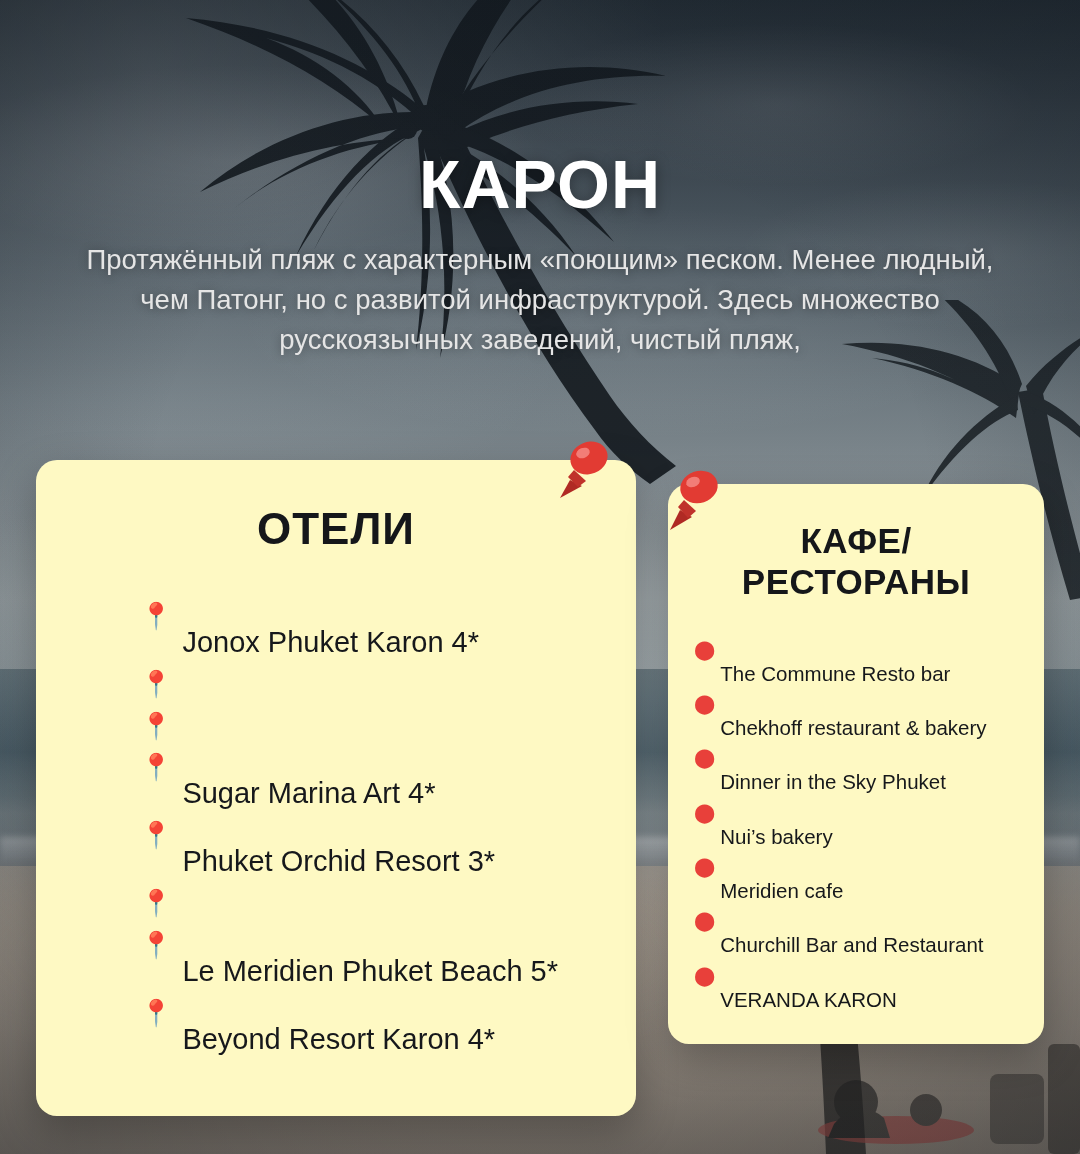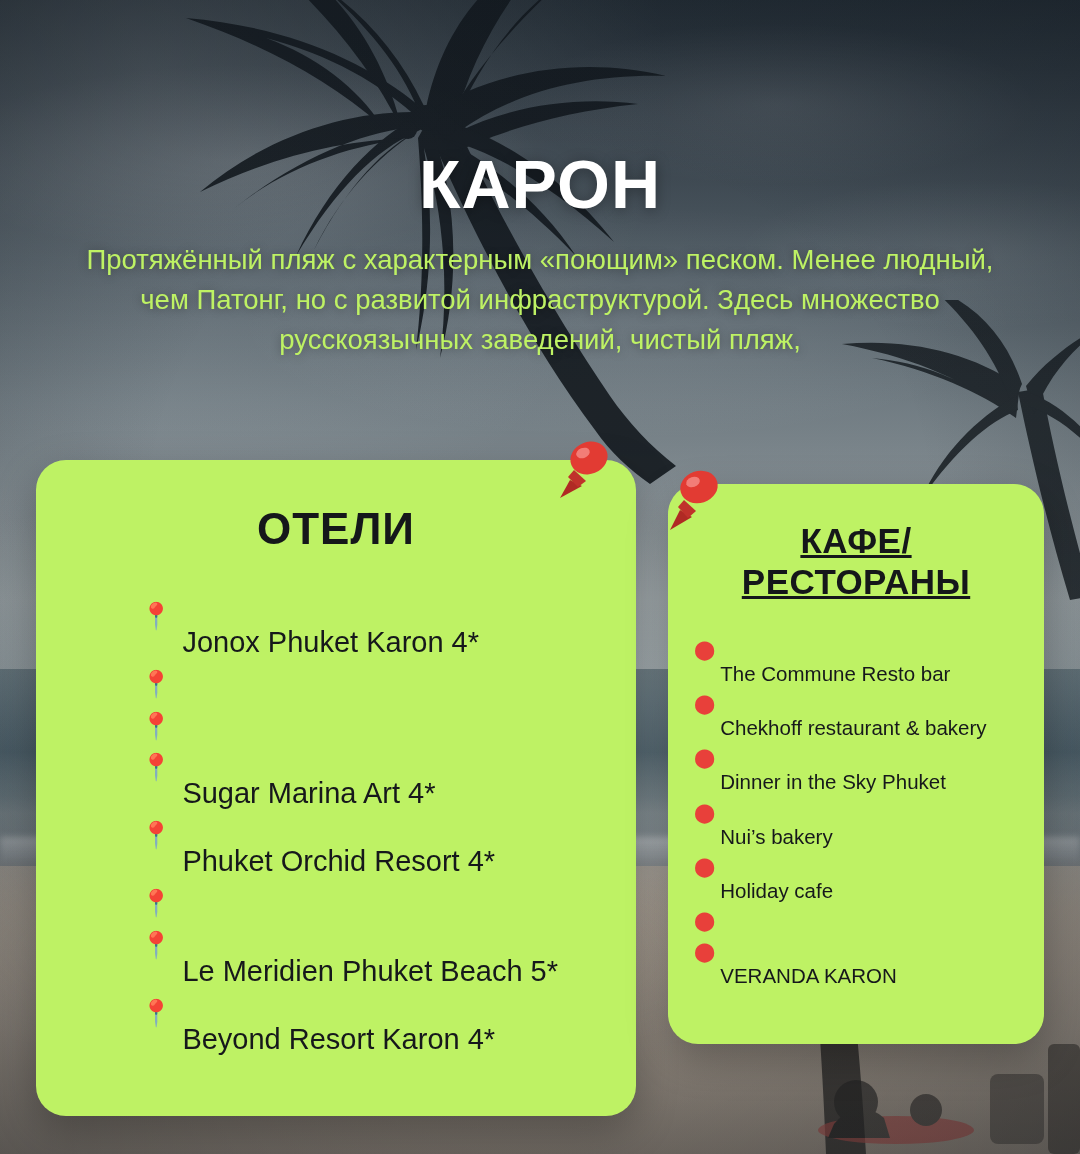--- a/index.html
+++ b/index.html
@@ -140,29 +140,29 @@
     letter-spacing: 1px;
     line-height: 1;
     margin: 0 0 22px 0;
     text-shadow: 0 2px 14px rgba(0,0,0,0.35);
   }
   .subtitle {
     font-size: 27.5px;
     font-weight: 400;
     line-height: 1.45;
     margin: 0;
-    color: #bef264;
+    color: #e5e5e5;
     text-shadow: 0 1px 10px rgba(0,0,0,0.35);
   }
 
   
   .card {
     position: absolute;
-    background: #bef264;
-    border-radius: 30px;
+    background: #fef9c3;
+    border-radius: 21px;
     box-shadow: 0 14px 40px rgba(0,0,0,0.28);
   }
   .card-hotels {
     left: 36px;
     top: 460px;
     width: 600px;
     height: 656px;
     padding: 44px 34px 0 34px;
   }
   .card-cafes {
@@ -182,21 +182,20 @@
   .card-hotels .card-title {
     font-size: 44px;
     letter-spacing: 1px;
     margin-bottom: 42px;
   }
   .card-cafes .card-title {
     font-size: 35px;
     line-height: 1.18;
     letter-spacing: 0.5px;
     margin-bottom: 32px;
-    text-decoration: underline;
   }
 
   .list {
     list-style: none;
     margin: 0;
     padding: 0;
   }
   .list-item {
     display: flex;
     align-items: flex-start;
@@ -309,21 +308,21 @@
         </li>
         <li class="list-item">
           <span class="bullet">📍</span>
         </li>
         <li class="list-item">
           <span class="bullet">📍</span>
           <span class="item-text">Sugar Marina Art 4*</span>
         </li>
         <li class="list-item">
           <span class="bullet">📍</span>
-          <span class="item-text">Phuket Orchid Resort 4*</span>
+          <span class="item-text">Phuket Orchid Resort 3*</span>
         </li>
         <li class="list-item">
           <span class="bullet">📍</span>
         </li>
         <li class="list-item">
           <span class="bullet">📍</span>
           <span class="item-text">Le Meridien Phuket Beach 5*</span>
         </li>
         <li class="list-item">
           <span class="bullet">📍</span>
@@ -349,24 +348,25 @@
         <li class="list-item">
           <span class="bullet" style="color: rgb(232, 64, 58);">⬤</span>
           <span class="item-text">Dinner in the Sky Phuket</span>
         </li>
         <li class="list-item">
           <span class="bullet" style="color: rgb(232, 64, 58);">⬤</span>
           <span class="item-text">Nui’s bakery</span>
         </li>
         <li class="list-item">
           <span class="bullet" style="color: rgb(232, 64, 58);">⬤</span>
-          <span class="item-text">Holiday cafe</span>
-        </li>
-        <li class="list-item">
-          <span class="bullet" style="color: rgb(232, 64, 58);">⬤</span>
+          <span class="item-text">Meridien cafe</span>
+        </li>
+        <li class="list-item">
+          <span class="bullet" style="color: rgb(232, 64, 58);">⬤</span>
+          <span class="item-text">Churchill Bar and Restaurant</span>
         </li>
         <li class="list-item">
           <span class="bullet" style="color: rgb(232, 64, 58);">⬤</span>
           <span class="item-text">VERANDA KARON</span>
         </li>
       </ul>
   </div>
 
   <svg class="pin pin-hotels" viewBox="0 0 62 70">
     <g>

